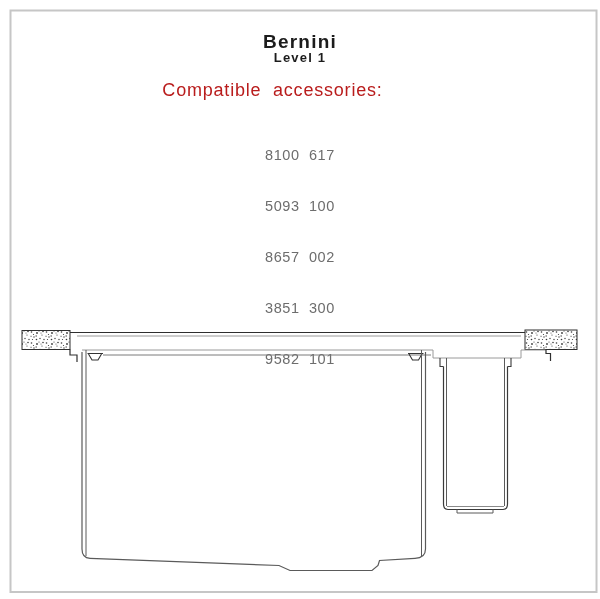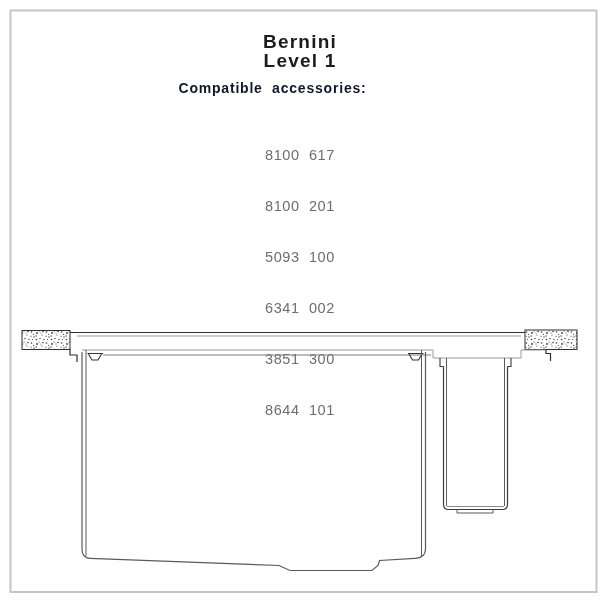--- a/index.html
+++ b/index.html
@@ -3,42 +3,41 @@
 <meta charset="utf-8">
 <style>
   html,body{margin:0;padding:0;background:#fff;}
   #page{
     position:relative;width:600px;height:599px;background:#ffffff;
     font-family:"Liberation Sans",sans-serif;overflow:hidden;
   }
   #frame{position:absolute;left:0;top:0;}
   .txt{position:absolute;left:0;width:600px;text-align:center;white-space:pre;}
   #title1{top:31px;font-size:19px;font-weight:bold;color:#1c1c1c;letter-spacing:1.2px;}
-  #title2{top:50px;font-size:19px;font-weight:bold;color:#1c1c1c;letter-spacing:1.2px;}
-  #subtitle{top:80px;width:545px;font-size:14px;color:#0f172a;letter-spacing:0.8px;font-weight:bold;}
+  #title2{top:50px;font-size:13px;font-weight:bold;color:#1c1c1c;letter-spacing:1.2px;}
+  #subtitle{top:80px;width:545px;font-size:18px;color:#b91c1c;letter-spacing:0.8px;}
   #acc-list{top:113px;font-size:14.5px;color:#6d6d6d;letter-spacing:0.6px;line-height:17px;}
   .acc-row{height:17px;}
   svg{position:absolute;left:0;top:0;}
 </style>
 </head>
 <body>
 
 <div id="page">
 
   <div class="txt" id="title1">Bernini</div>
   <div class="txt" id="title2">Level 1</div>
   <div class="txt" id="subtitle">Compatible  accessories:</div>
 
   <div class="txt" id="acc-list">
     <div class="acc-row">8100  617</div>
-    <div class="acc-row">8100  201</div>
     <div class="acc-row">5093  100</div>
-    <div class="acc-row">6341  002</div>
+    <div class="acc-row">8657  002</div>
     <div class="acc-row">3851  300</div>
-    <div class="acc-row">8644  101</div>
+    <div class="acc-row">9582  101</div>
     
     
     
   </div>
 
   <svg id="frame" width="600" height="599" viewBox="0 0 600 599">
     <defs>
       <pattern id="speck" width="15" height="11" patternUnits="userSpaceOnUse">
         <rect width="15" height="11" fill="#ffffff"></rect>
         <circle cx="1.5" cy="2" r="0.8" fill="#3a3a3a"></circle>

